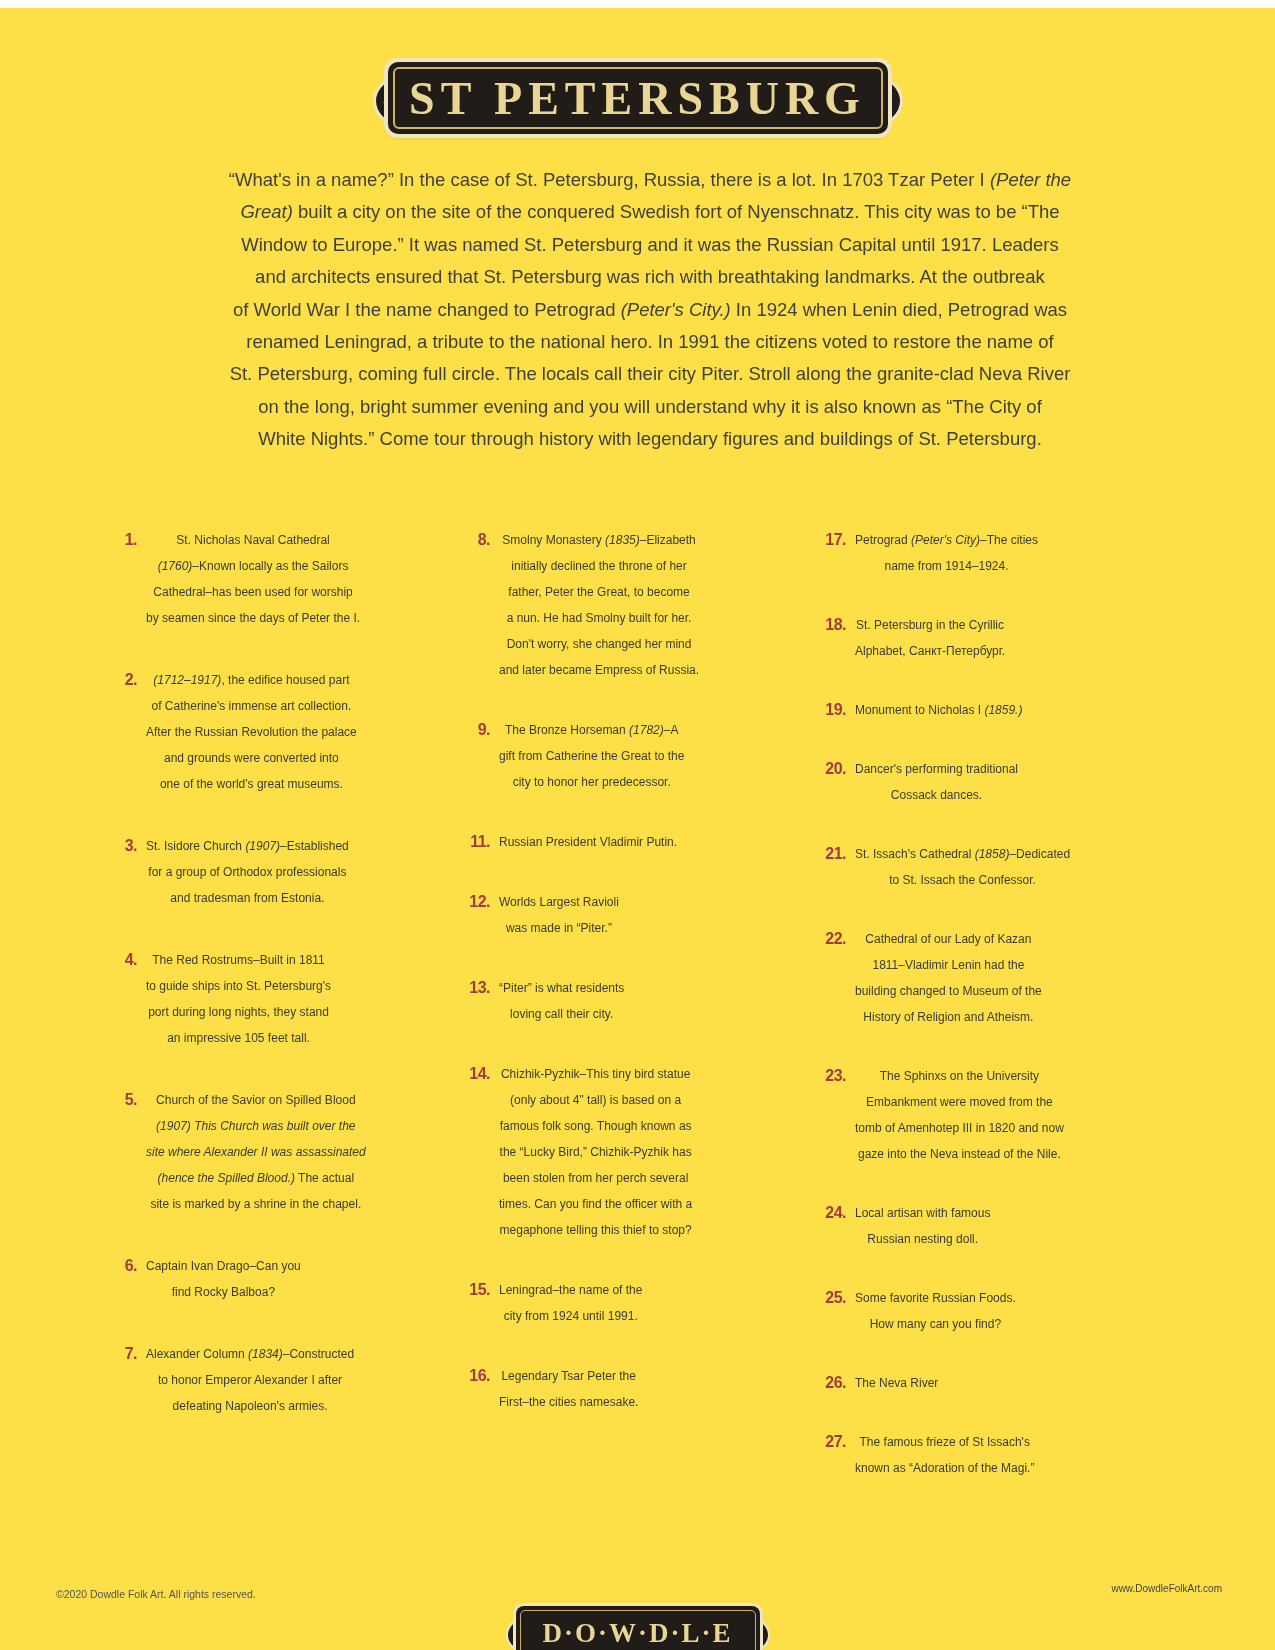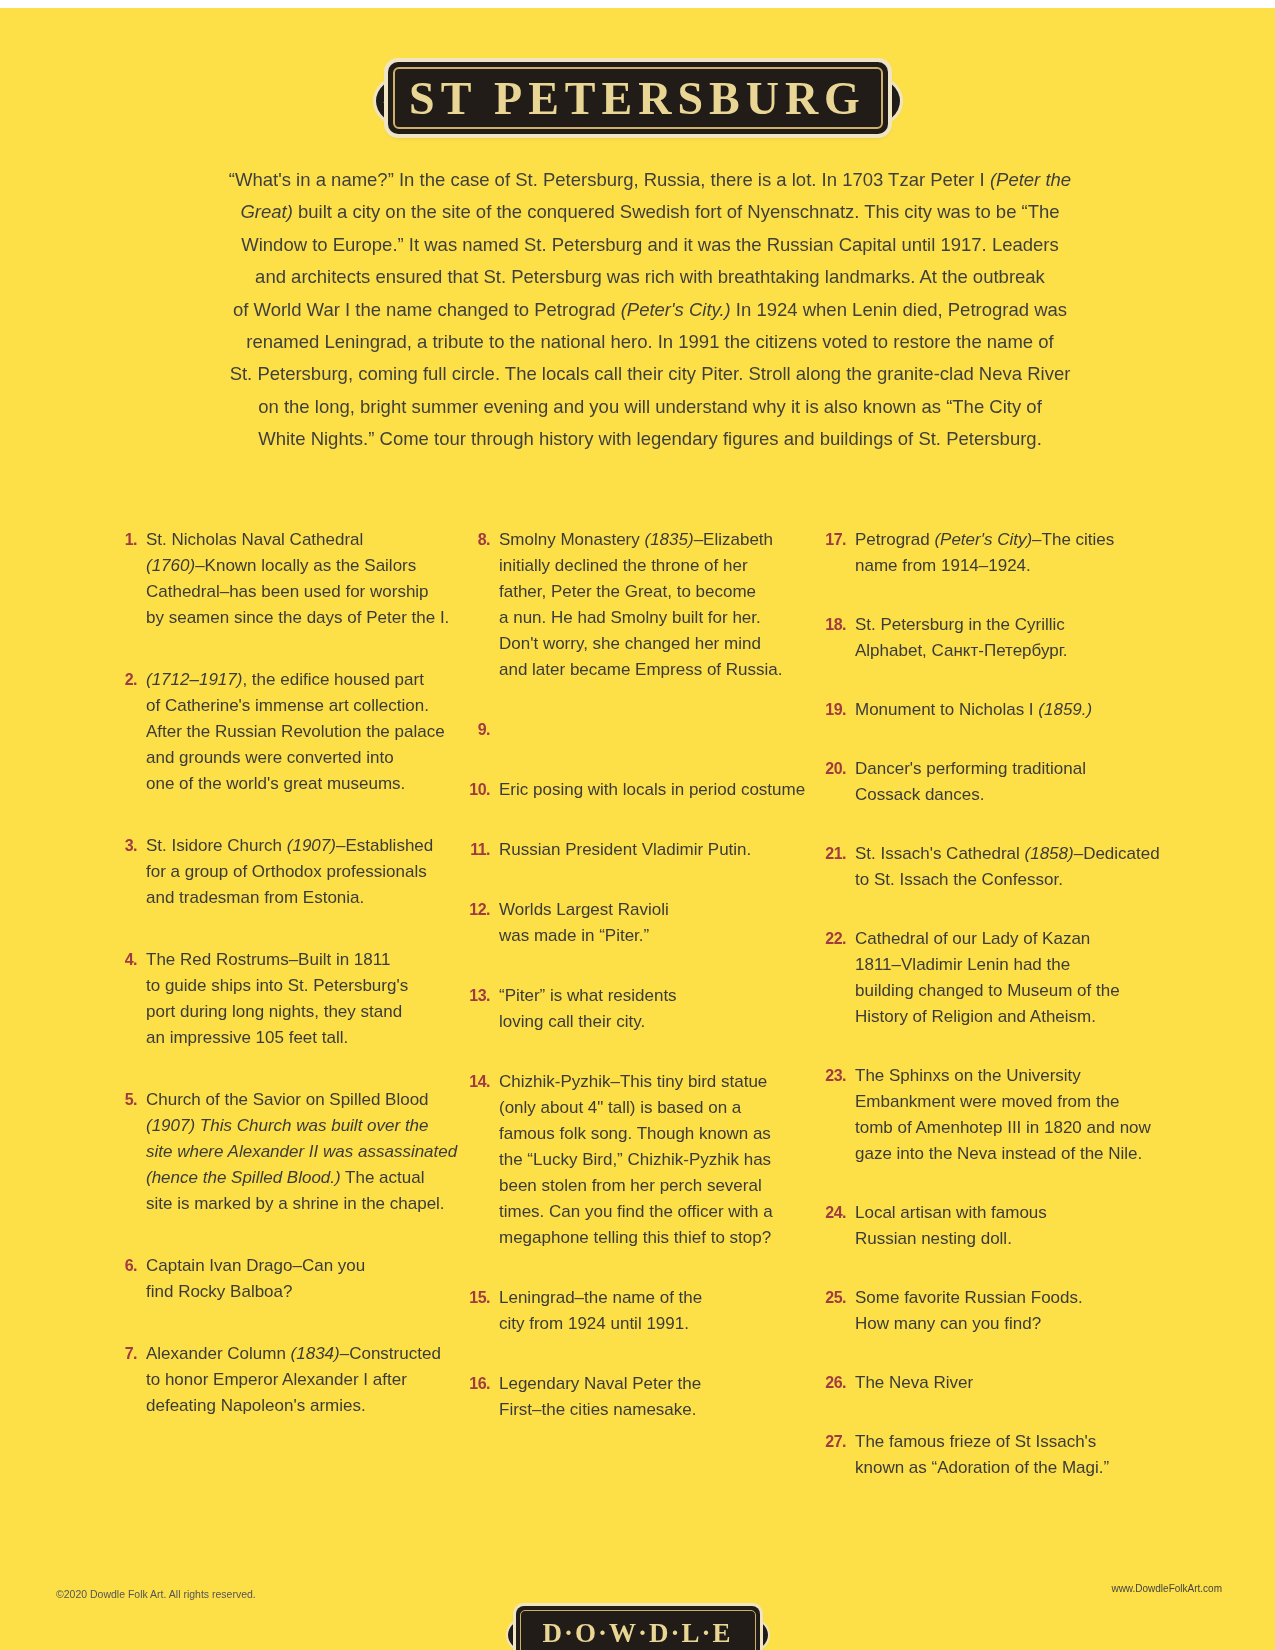--- a/index.html
+++ b/index.html
@@ -44,21 +44,21 @@
   #col-1 { left:464px; width:375px; }
   #col-2 { left:820px; width:372px; }
   #col-0 .item + .item { margin-top:36px; }
   #col-1 .item + .item { margin-top:34px; }
   #col-2 .item + .item { margin-top:33px; }
   .item { display:flex; align-items:flex-start; }
   .num {
     flex:0 0 26px; text-align:right; font-weight:bold; color:#a23a42;
     font-size:16px; line-height:26px; margin-right:9px; letter-spacing:-0.5px;
   }
-  .txt { white-space:pre-line; font-size:17px; line-height:26px; color:#3b3b3b; }
+  .txt { white-space:pre-line; font-size:12px; line-height:26px; color:#3b3b3b;text-align:center; }
 
   
   .logo { position:absolute; top:1598px; left:50%; transform:translateX(-50%); width:244px; height:54px; }
   .logo .plq-end { width:32px; height:32px; margin-top:-16px; font-size:9px; border-width:2.5px; }
   .logo .plq-end.left  { left:-10px; padding-left:5px; }
   .logo .plq-end.right { right:-10px; padding-left:5px; }
   .logo .plq-face { border-radius:8px; box-shadow:0 0 0 3px #f0e5c2, 0 2px 4px rgba(0,0,0,.35); }
   .logo .plq-face::before { inset:4px; border-width:1.5px; border-radius:5px; }
   .logo-title {
     position:relative; font-family:"Liberation Serif", serif; font-weight:bold;
@@ -148,24 +148,23 @@
         <span class="num">8.</span>
         <span class="txt"><span>Smolny Monastery </span><span class="it">(1835)</span><span>–Elizabeth
 initially declined the throne of her
 father, Peter the Great, to become
 a nun. He had Smolny built for her.
 Don't worry, she changed her mind
 and later became Empress of Russia.</span></span>
       </div>
       <div class="item">
         <span class="num">9.</span>
-      </div>
-      <div class="item">
-        <span class="num">10.</span>
-        <span class="txt"><span>Eric posing with locals in period costume</span></span>
+        <span class="txt"><span>The Bronze Horseman </span><span class="it">(1782)</span><span>–A
+gift from Catherine the Great to the
+city to honor her predecessor.</span></span>
       </div>
       <div class="item">
         <span class="num">11.</span>
         <span class="txt"><span>Russian President Vladimir Putin.</span></span>
       </div>
       <div class="item">
         <span class="num">12.</span>
         <span class="txt"><span>Worlds Largest Ravioli
 was made in “Piter.”</span></span>
       </div>
@@ -184,21 +183,21 @@
 times. Can you find the officer with a
 megaphone telling this thief to stop?</span></span>
       </div>
       <div class="item">
         <span class="num">15.</span>
         <span class="txt"><span>Leningrad–the name of the
 city from 1924 until 1991.</span></span>
       </div>
       <div class="item">
         <span class="num">16.</span>
-        <span class="txt"><span>Legendary Naval Peter the
+        <span class="txt"><span>Legendary Tsar Peter the
 First–the cities namesake.</span></span>
       </div>
     </div>
   <div class="col" id="col-2">
       <div class="item">
         <span class="num">17.</span>
         <span class="txt"><span>Petrograd </span><span class="it">(Peter's City)</span><span>–The cities
 name from 1914–1924.</span></span>
       </div>
       <div class="item">

